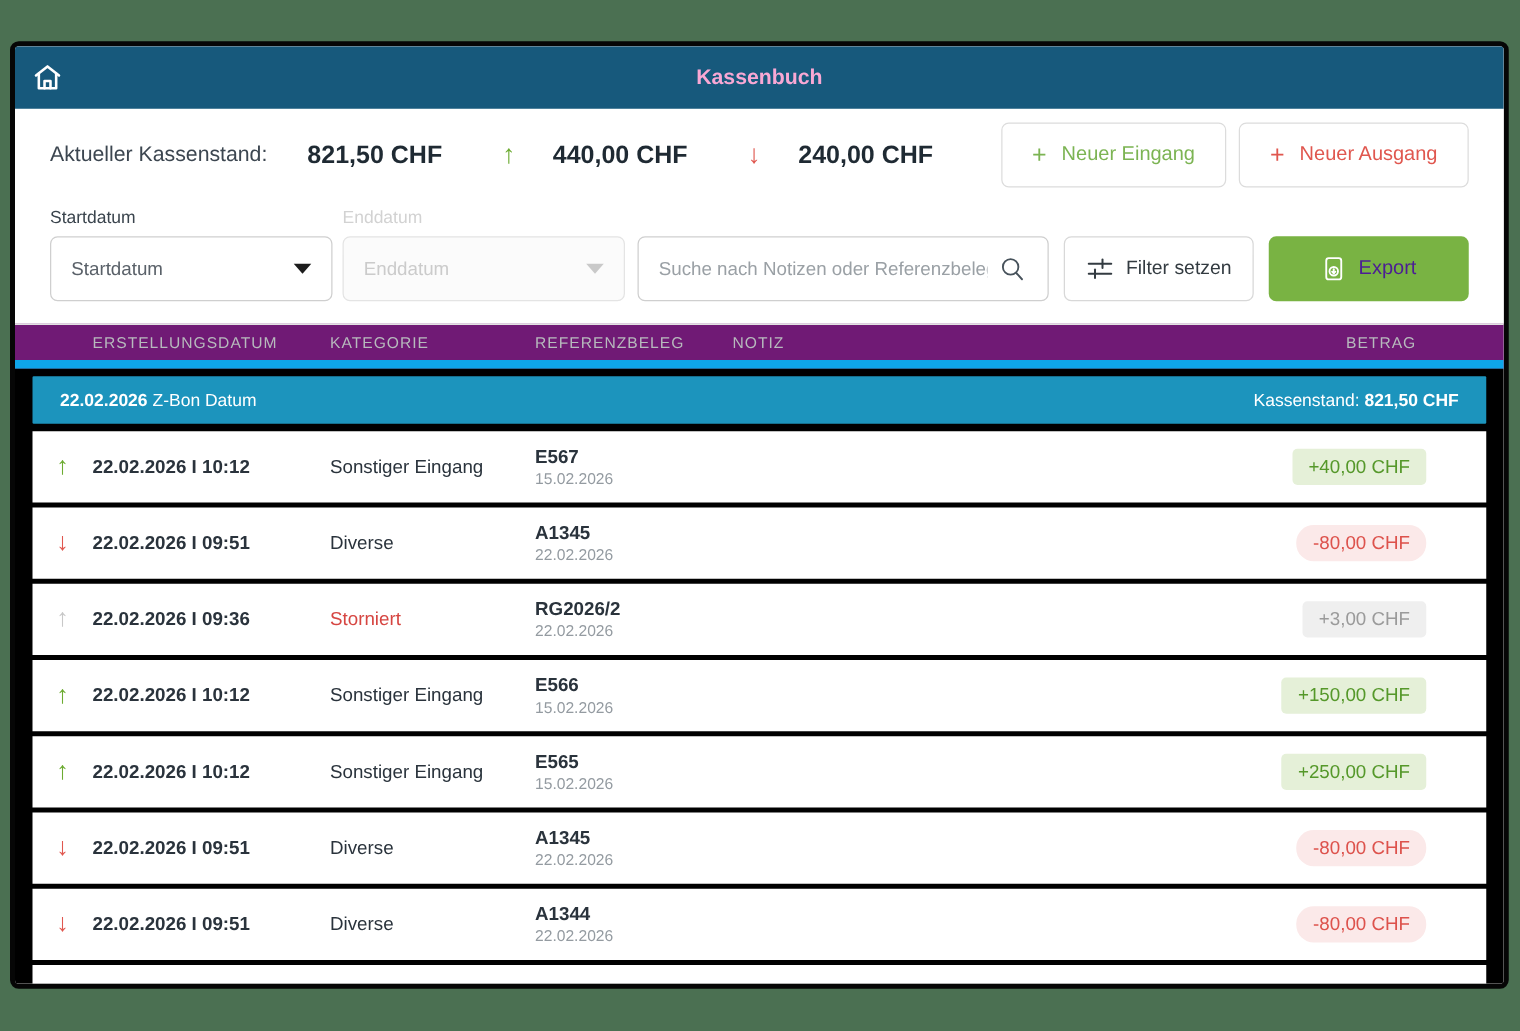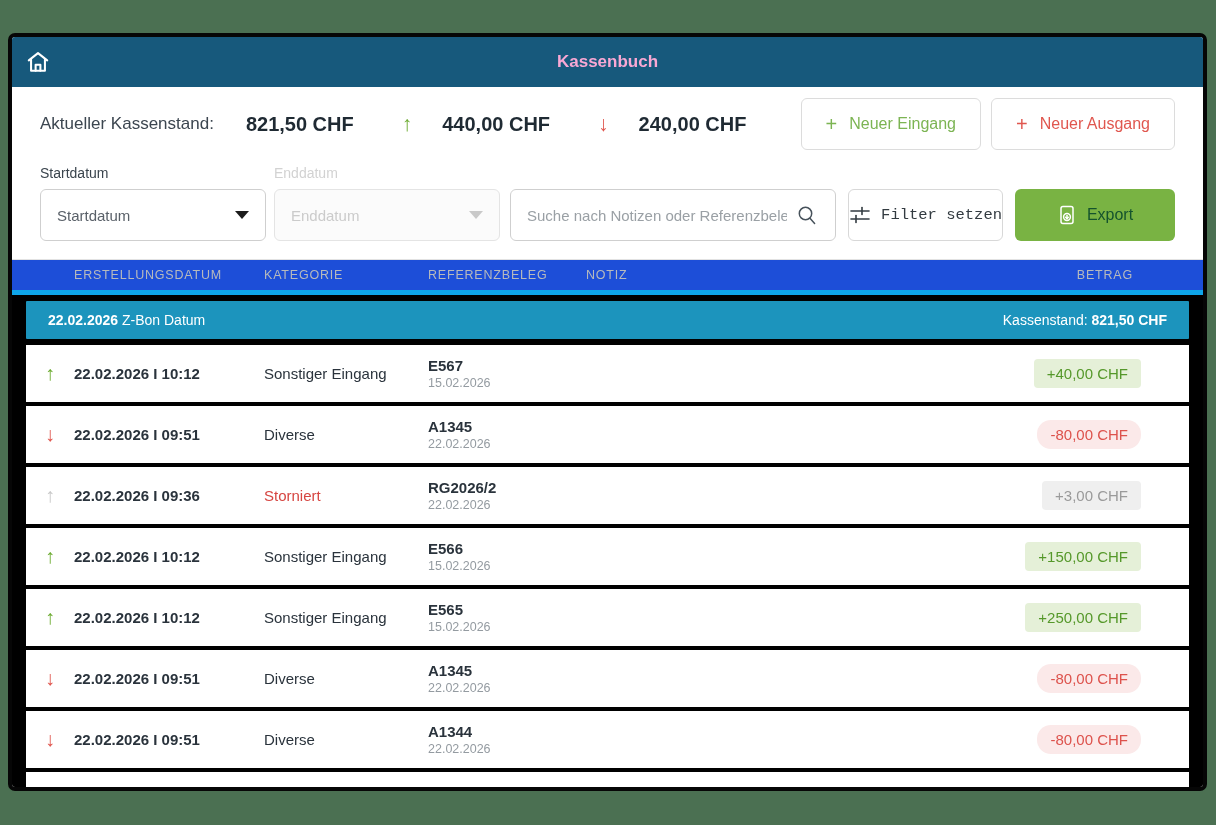--- a/index.html
+++ b/index.html
@@ -69,37 +69,37 @@
   .select-field.disabled { background:#fbfbfb; border-color:#e4e4e4; cursor:default; }
   .select-field.disabled .value { color:#cbcbcb; }
   .select-field.disabled .caret { border-top-color:#c9c9c9; }
   .search-field { flex:1; margin-left:2px; gap:8px; }
   .search-field input {
     border:none; outline:none; flex:1; font-family:inherit; font-size:15px; color:#333;
   }
   .search-field input::placeholder { color:#9aa0a5; }
   .filter-btn {
     height:52px; min-width:152px; background:#fff; border:1px solid #d8d8d8; border-radius:6px;
-    font-family:Liberation Mono, monospace; font-size:15.5px; color:#333b41; cursor:pointer; margin-left:4px;
+    font-family:Liberation Sans, sans-serif; font-size:15.5px; color:#333b41; cursor:pointer; margin-left:4px;
     display:flex; align-items:center; justify-content:center; gap:10px;
   }
   .export-btn {
     height:52px; min-width:160px; background:#79b343; border:none; border-radius:6px;
-    font-family:inherit; font-size:16px; color:#14532d; cursor:pointer; margin-left:4px;
+    font-family:inherit; font-size:16px; color:#4c1d95; cursor:pointer; margin-left:4px;
     display:flex; align-items:center; justify-content:center; gap:10px;
   }
   
   .row-grid {
     display:grid;
     grid-template-columns:48px 190px 164px 158px 1fr 220px;
     align-items:center;
   }
   .table-header {
-    flex:0 0 auto; height:36px; background:#1d4ed8;
-    border-top:1px solid #e2e2e2; border-bottom:5px solid #0ea5e9;
+    flex:0 0 auto; height:36px; background:#701a75;
+    border-top:1px solid #e2e2e2; border-bottom:7px solid #0ea5e9;
     padding:0 14px; color:#b7babd; font-size:12.5px; letter-spacing:0.8px;
   }
   .table-header .betrag { text-align:right; padding-right:56px; }
   
   .list-area {
     flex:1 1 auto; background:#000000; overflow:hidden; padding:6px 14px 0 14px;
   }
   .zbon-banner {
     height:38px; background:#1c94bd; border-radius:1px; margin-bottom:6px;
     display:flex; align-items:center; justify-content:space-between;

